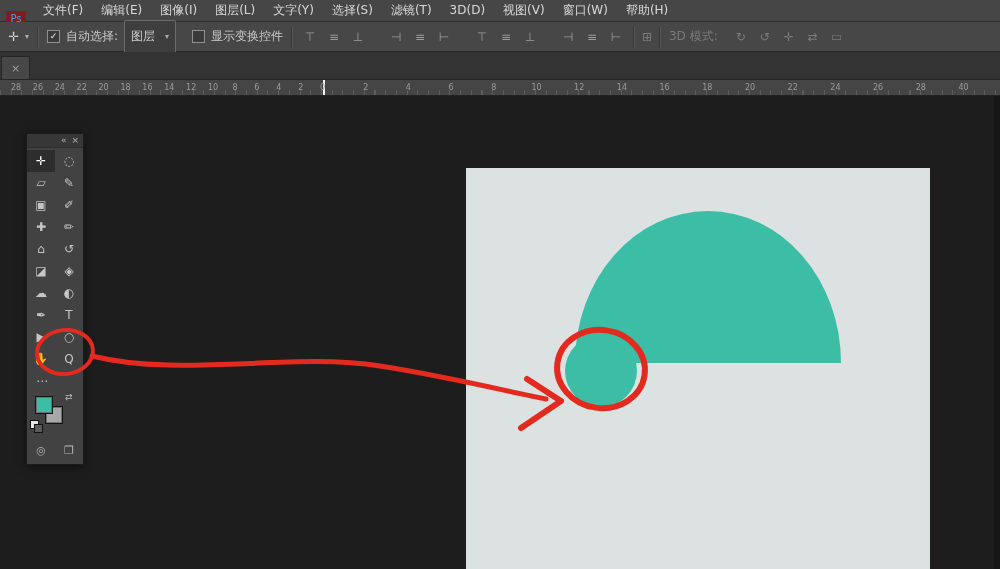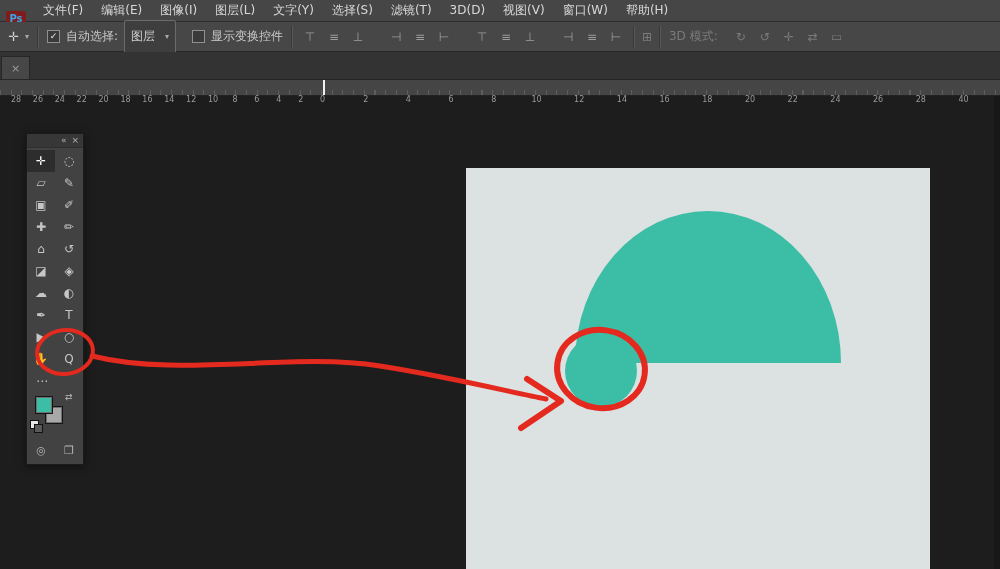--- a/index.html
+++ b/index.html
@@ -6,21 +6,21 @@
   body{
     width:1000px;height:569px;position:relative;overflow:hidden;
     background:#1d1d1d;
     font-family:"DejaVu Sans","Liberation Sans",sans-serif;
     user-select:none;
   }
   
   .menubar{position:absolute;left:0;top:0;width:1000px;height:22px;background:#464646;
     border-bottom:1px solid #2d2d2d;display:flex;align-items:center;box-sizing:border-box;z-index:5;}
   .ps-logo{width:20px;height:16px;margin:16px 8px 0 6px;background:#7f1d1d;color:#3aa7e8;
-    font-size:10px;font-weight:bold;display:flex;align-items:center;justify-content:center;border-radius:2px;}
+    font-size:10px;font-weight:normal;display:flex;align-items:center;justify-content:center;border-radius:2px;}
   .menu-list{display:flex;align-items:center;height:100%;}
   .menu-item{color:#d8d8d8;font-size:12px;padding:14px 9px;line-height:21px;cursor:default;}
   
   .optionsbar{position:absolute;left:0;top:22px;width:1000px;height:30px;background:#474747;
     border-bottom:1px solid #262626;display:flex;align-items:center;box-sizing:border-box;
     color:#c9c9c9;font-size:12px;z-index:5;}
   .ob-group{display:flex;align-items:center;gap:6px;padding:0 8px;white-space:nowrap;}
   .ob-sep{width:0;height:22px;border-left:1px solid #393939;border-right:1px solid #585858;}
   .ob-toolicon{font-size:13px;color:#d2d2d2;}
   .ob-caret{font-size:8px;color:#aaa;}
@@ -37,21 +37,21 @@
     border-bottom:1px solid #262626;box-sizing:border-box;z-index:5;}
   .doc-tab{position:absolute;left:1px;bottom:0;height:23px;background:#474747;
     border:1px solid #262626;border-bottom:none;display:flex;align-items:center;gap:10px;
     padding:0 9px;font-size:11px;color:#d4d4d4;box-sizing:border-box;}
   .tab-close{color:#9c9c9c;font-size:11px;cursor:default;}
   
   .ruler{position:absolute;left:0;top:80px;width:1000px;height:16px;background:#454545;
     border-bottom:1px solid #222;box-sizing:border-box;z-index:5;
     background-image:repeating-linear-gradient(90deg,#5d5d5d 0 1px,transparent 1px 10.7px);
     background-size:100% 5px;background-repeat:no-repeat;background-position:0 100%;}
-  .ruler-label{position:absolute;top:15px;font-size:8px;color:#9b9b9b;transform:translateX(-50%);}
+  .ruler-label{position:absolute;top:3px;font-size:8px;color:#9b9b9b;transform:translateX(-50%);}
   .ruler-indicator{position:absolute;left:323px;top:0;width:2px;height:15px;background:#f2f2f2;}
   
   .document{position:absolute;left:466px;top:168px;width:464px;height:401px;background:#dce2e1;z-index:1;}
   .shape-semicircle{position:absolute;left:109px;top:43px;width:266px;height:152px;
     border-radius:133px 133px 0 0 / 152px 152px 0 0;}
   .shape-circle{position:absolute;left:99px;top:167px;width:72px;height:72px;border-radius:50%;}
   
   .toolpanel{position:absolute;left:26px;top:133px;width:58px;background:#424242;
     border:1px solid #1b1b1b;box-shadow:0 2px 8px rgba(0,0,0,.5);box-sizing:border-box;z-index:20;}
   .tp-header{height:13px;background:#373737;display:flex;justify-content:flex-end;align-items:center;

